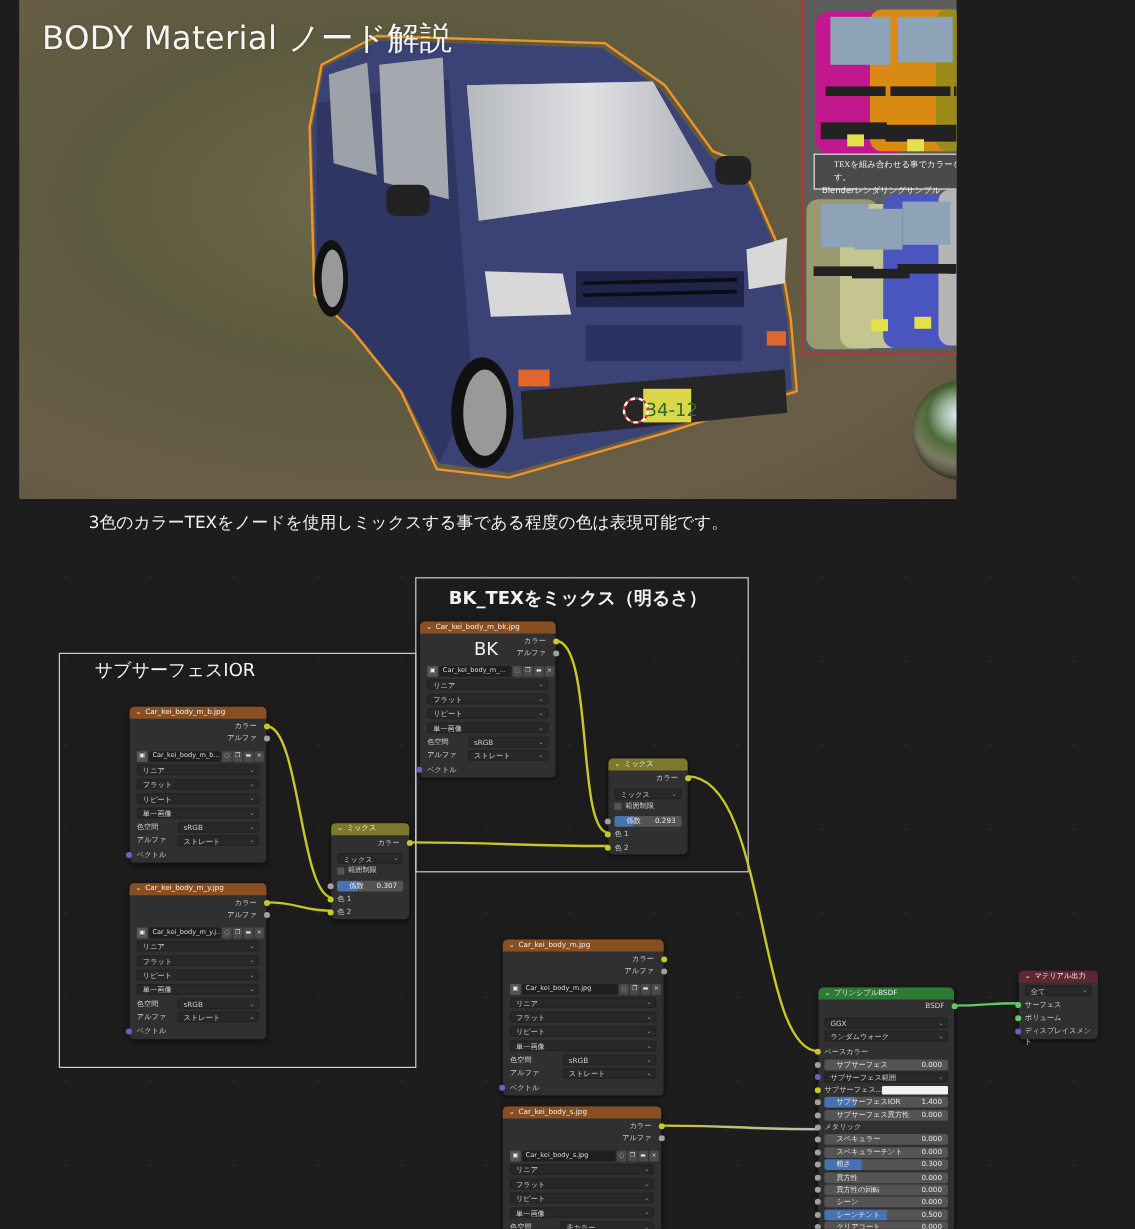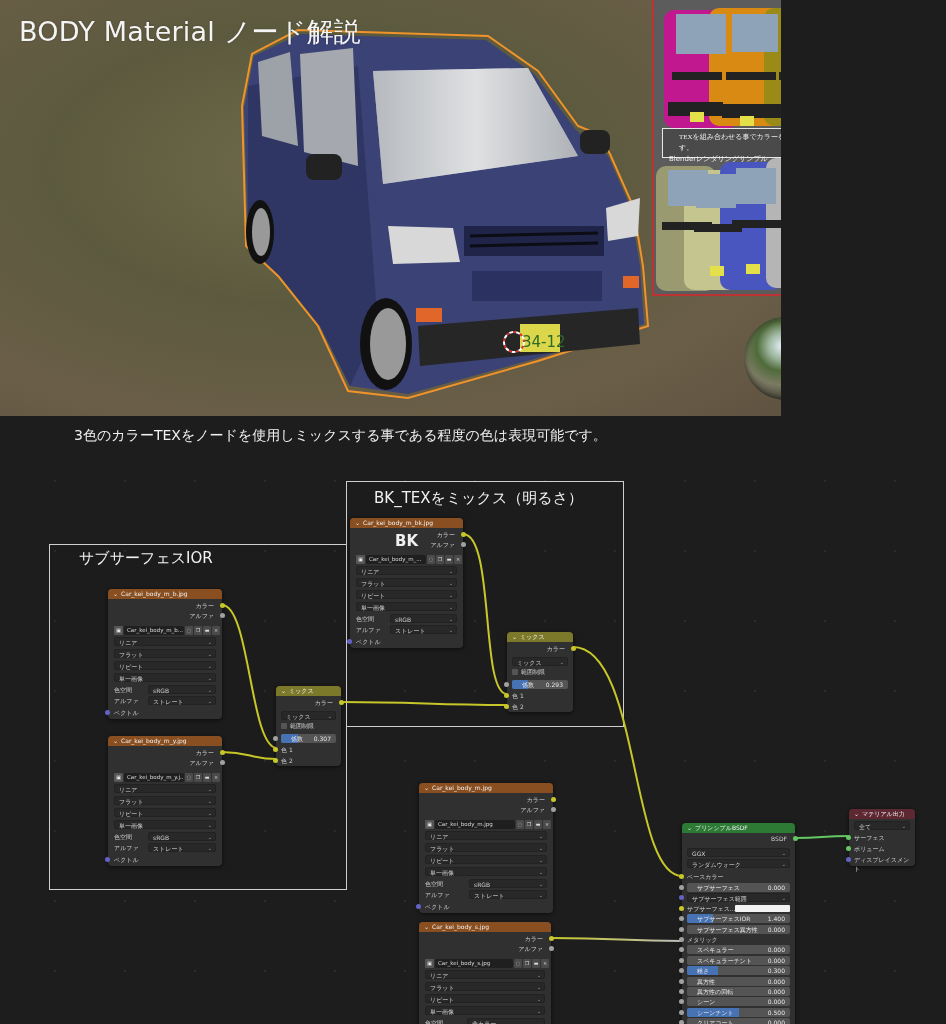--- a/index.html
+++ b/index.html
@@ -1,21 +1,21 @@
 <!DOCTYPE html>
 <html><head>
 <meta charset="utf-8">
 <style>
   * { box-sizing: border-box; margin: 0; padding: 0; }
   html, body { width: 946px; height: 1024px; overflow: hidden; background: #1d1d1d; }
   body { position: relative; font-family: "DejaVu Sans", sans-serif; color: #ddd; }
 
   
   #render {
-    position: absolute; left: 0; top: 0; width: 781px; height: 416px;
+    position: absolute; left: 16px; top: 0; width: 781px; height: 416px;
     background: radial-gradient(ellipse at 40% 40%, #6f6a4a 0%, #5c5a3e 40%, #6b5e48 75%, #5f5240 100%);
     overflow: hidden;
   }
   #title {
     position: absolute; left: 19px; top: 14px; font-size: 27px; color: #f4f4f4;
     font-family: "DejaVu Sans", sans-serif; letter-spacing: 0.2px; z-index: 5;
     text-shadow: 0 0 2px rgba(0,0,0,0.3);
   }
   
   #car { position: absolute; left: 238px; top: 26px; width: 415px; height: 378px; }
@@ -228,21 +228,21 @@
   <div id="sphere-chrome" class="sphere"></div>
   <div id="sphere-matte" class="sphere"></div>
 </div>
 
 <div id="editor"></div>
 <div id="subtitle">3色のカラーTEXをノードを使用しミックスする事である程度の色は表現可能です。</div>
 
 <div class="frame" style="left:49px;top:544px;width:298px;height:346px;"></div>
 <div class="frame-label" style="left:79px;top:549px;">サブサーフェスIOR</div>
 <div class="frame" style="left:346px;top:481px;width:278px;height:246px;"></div>
-<div class="frame-label" style="left:374px;top:489px;">BK_TEXをミックス（明るさ）</div>
+<div class="frame-label" style="left:374px;top:489px;font-weight:bold;">BK_TEXをミックス（明るさ）</div>
 
 <svg id="links">
   <g fill="none" stroke-width="2">
     <path d="M222,605 C250,605 250,748 277,748" stroke="#c7c729"></path>
     <path d="M222,752 C250,752 250,759 277,759" stroke="#c7c729"></path>
     <path d="M341,702 C420,702 430,705 507,705" stroke="#c7c729"></path>
     <path d="M463,534 C495,534 480,694 507,694" stroke="#c7c729"></path>
     <path d="M573,647 C640,647 630,876 682,876" stroke="#c7c729"></path>
     <path d="M552,938 C620,938 620,941 682,941" stroke="url(#lg1)"></path>
     <path d="M795,838 C822,838 822,836 849,836" stroke="#63c763"></path>
@@ -321,21 +321,21 @@
     <span class="val">0.307</span>
   </div>
   <span class="sock sock-y" style="left:-3px;top:61px;"></span>
   <div class="row" style="left:5px;top:59px;">色 1</div>
   <span class="sock sock-y" style="left:-3px;top:72px;"></span>
   <div class="row" style="left:5px;top:70px;">色 2</div>
 </div>
 
 <div class="node" style="left:350px;top:518px;width:113px;height:130px;">
   <div class="node-head head-tex"><span class="chev">⌄</span><span>Car_kei_body_m_bk.jpg</span></div>
-  <div class="bk-big" style="left:45px;top:14px;font-weight:bold;">BK</div>
+  <div class="bk-big" style="left:45px;top:14px;">BK</div>
   <div class="row out-row" style="top:12px;"><span>カラー</span></div>
   <span class="sock sock-y" style="right:-3px;top:14px;"></span>
   <div class="row out-row" style="top:22px;"><span>アルファ</span></div>
   <span class="sock sock-g" style="right:-3px;top:24px;"></span>
   <div class="imgbar" style="left:6px;top:36px;">
     <span class="imgicon">▣</span>
     <span class="imgname" style="width:60px;">Car_kei_body_m_...</span>
     <span class="imgbtn">◌</span>
     <span class="imgbtn">❐</span>
     <span class="imgbtn">▬</span>

